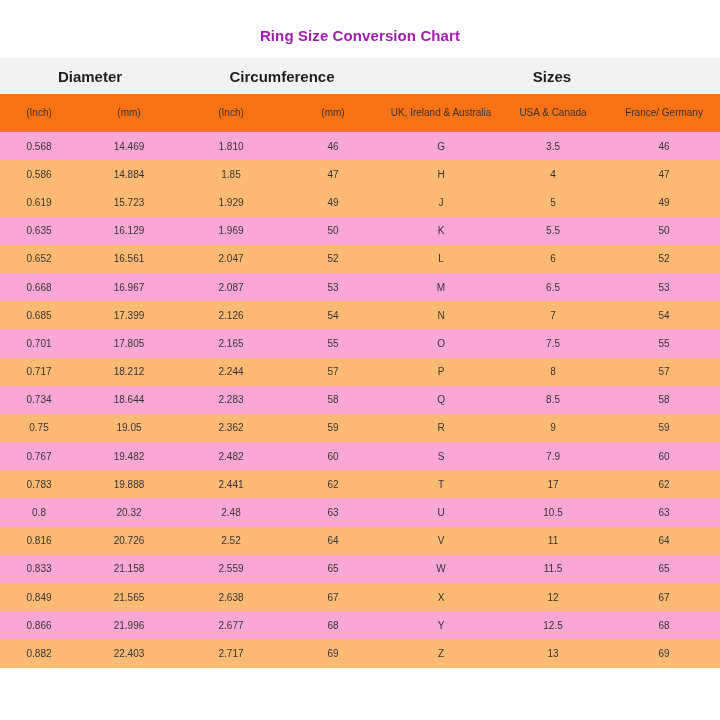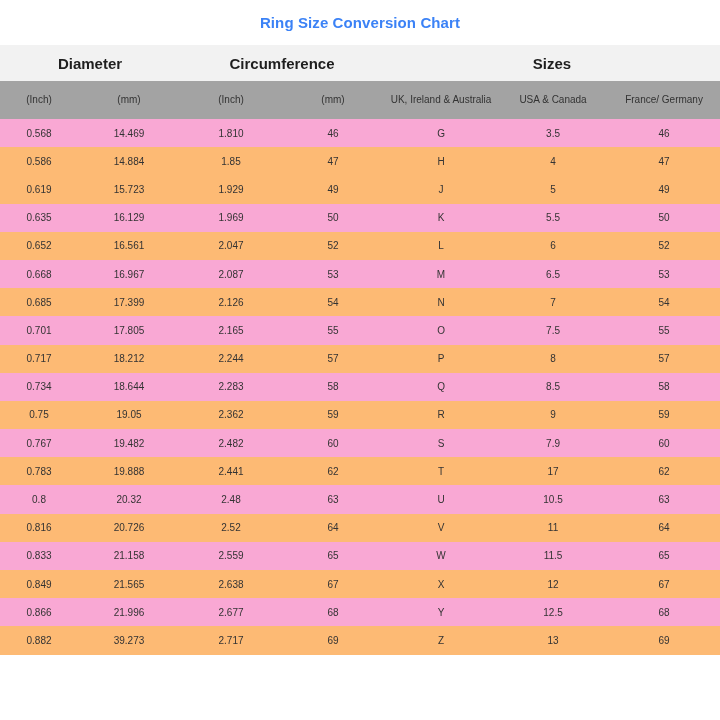--- a/index.html
+++ b/index.html
@@ -17,22 +17,22 @@
   .page {
     width: 720px;
     height: 720px;
     position: relative;
     box-sizing: border-box;
   }
   .title {
     text-align: center;
     font-size: 15px;
     font-weight: bold;
-    color: #3b82f6;
-    padding-top: 14px;
+    color: #a21caf;
+    padding-top: 27px;
     padding-bottom: 14px;
     letter-spacing: 0.1px;
   }
   table.chart {
     width: 720px;
     border-collapse: collapse;
     table-layout: fixed;
   }
   table.chart td, table.chart th {
     text-align: center;
@@ -45,21 +45,21 @@
     background: #f2f2f2;
     height: 36px;
   }
   tr.group-row td {
     font-size: 15px;
     font-weight: bold;
     color: #1f1f1f;
     height: 36px;
   }
   tr.sub-row {
-    background: #a3a3a3;
+    background: #f97316;
     height: 38px;
   }
   tr.sub-row td {
     font-size: 10px;
     color: #333333;
     height: 38px;
     line-height: 1.25;
     padding: 0 4px;
   }
   tr.data-row td {
@@ -272,21 +272,21 @@
           <td>0.866</td>
           <td>21.996</td>
           <td>2.677</td>
           <td>68</td>
           <td>Y</td>
           <td>12.5</td>
           <td>68</td>
         </tr>
         <tr class="data-row even">
           <td>0.882</td>
-          <td>39.273</td>
+          <td>22.403</td>
           <td>2.717</td>
           <td>69</td>
           <td>Z</td>
           <td>13</td>
           <td>69</td>
         </tr>
       </tbody>
   </table>
 </div>
 

